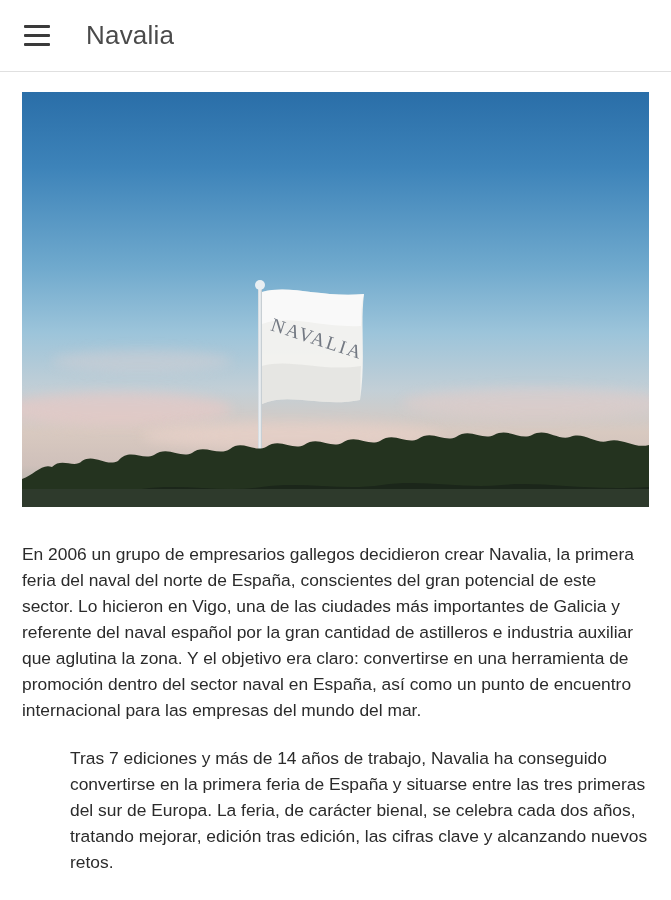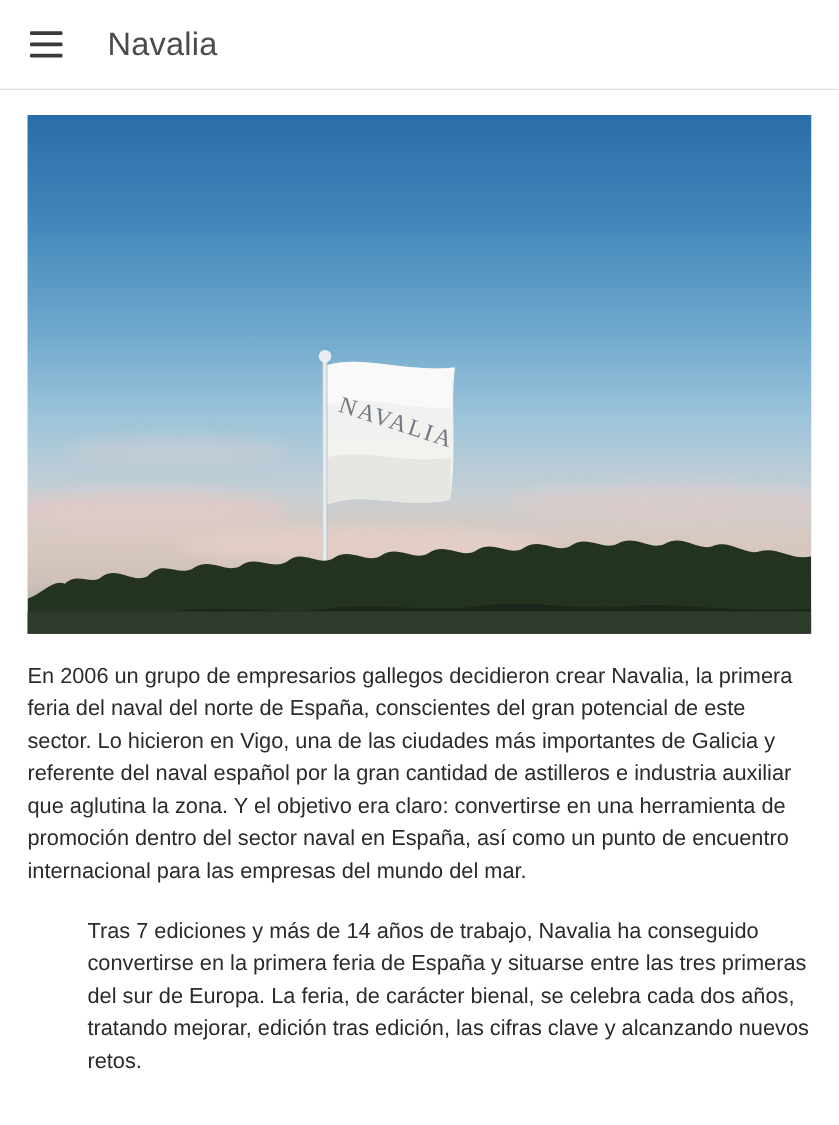--- a/index.html
+++ b/index.html
@@ -150,21 +150,21 @@
     letter-spacing: 2px;
     color: #5d6470;
     font-family: "Liberation Serif", serif;
     transform: rotate(18deg);
     text-align: center;
     opacity: 0.85;
   }
 
   
   .article {
-    padding-top: 20px;
+    padding-top: 34px;
   }
   .article p {
     margin: 0 0 22px 0;
     font-size: 17.4px;
     line-height: 26px;
     color: #2b2b2b;
     text-align: left;
   }
   .article p:last-child { margin-bottom: 0; margin-left: 48px; }
 </style>

